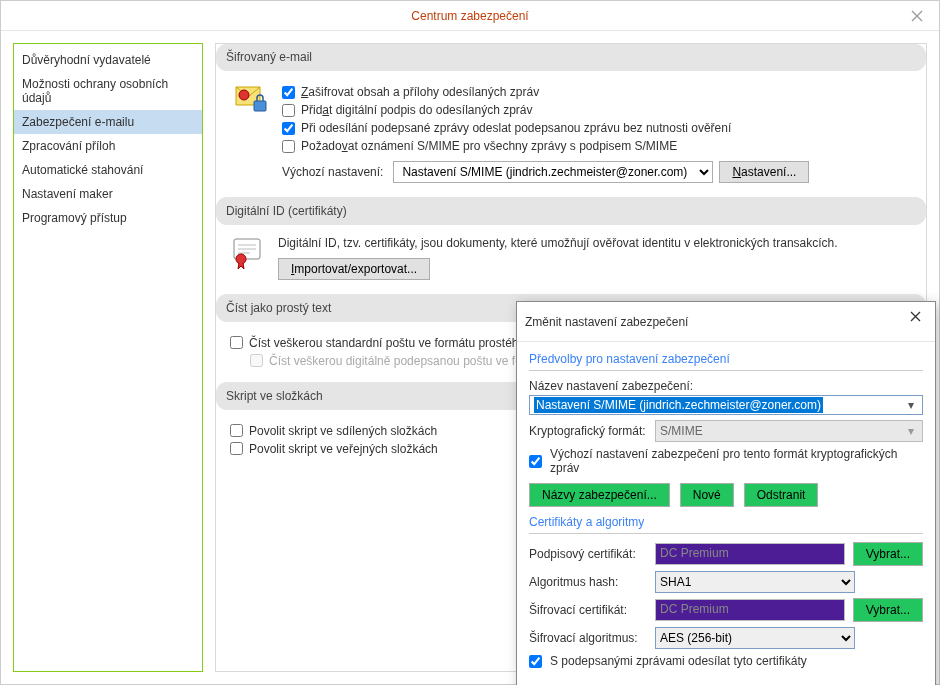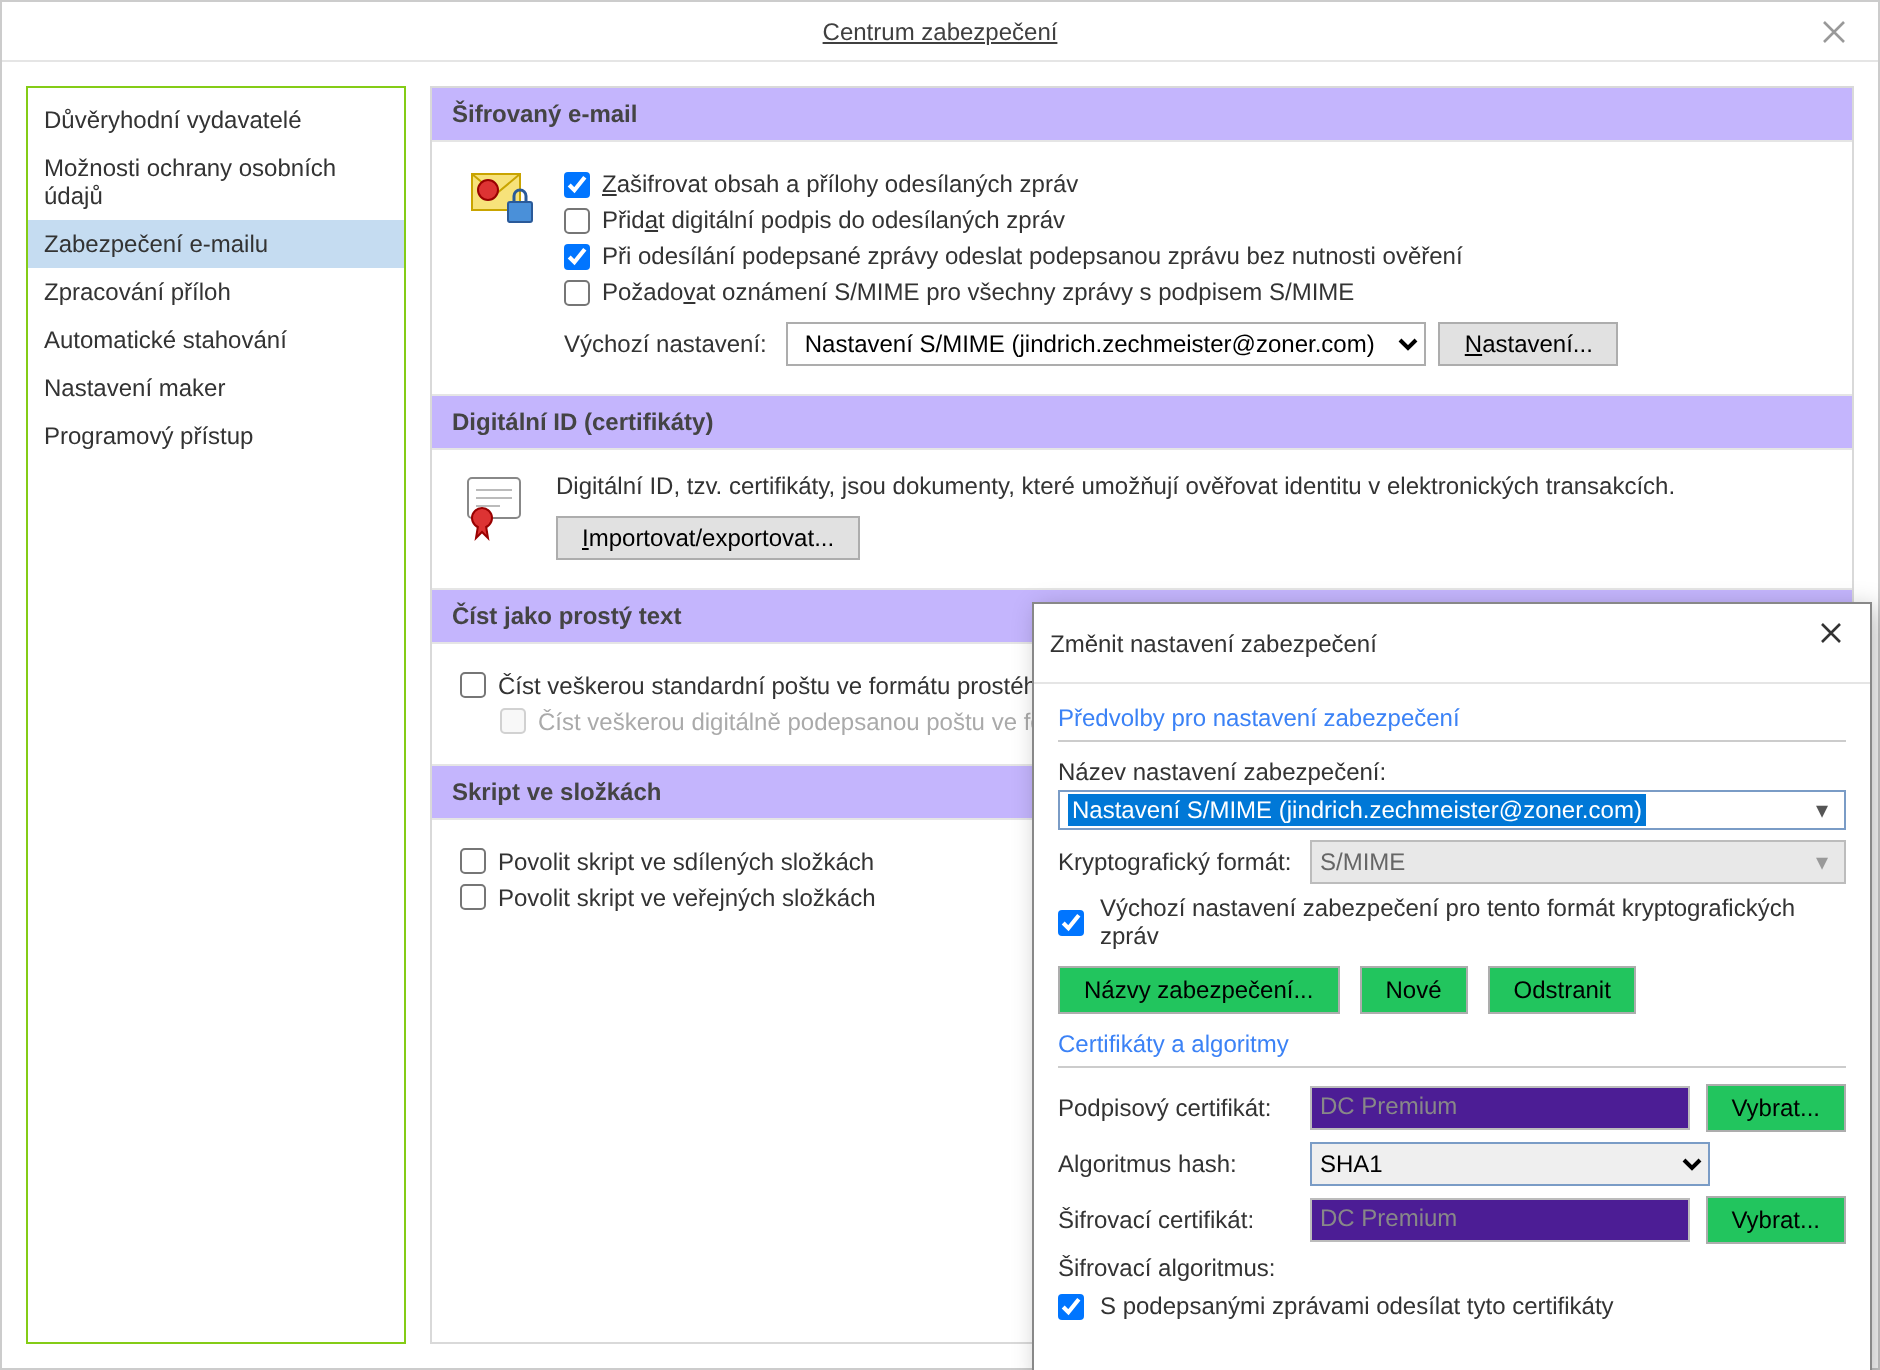--- a/index.html
+++ b/index.html
@@ -1,25 +1,25 @@
 <!DOCTYPE html>
 <html><head>
 <meta charset="utf-8">
 <style>
   * { box-sizing: border-box; font-family: "Segoe UI", Tahoma, sans-serif; }
   body { margin: 0; background: #fff; font-size: 12px; color: #333; }
   .window { width: 940px; height: 685px; border: 1px solid #ccc; display: flex; flex-direction: column; position: relative; background:#fff;}
-  .titlebar { height: 30px; background: #fff; display: flex; align-items: center; justify-content: center; position: relative; border-bottom: 1px solid #e5e5e5; color:#404040;text-decoration:underline;}
+  .titlebar { height: 30px; background: #fff; display: flex; align-items: center; justify-content: center; position: relative; border-bottom: 1px solid #e5e5e5; color:#c2410c;}
   .titlebar .close { position: absolute; right: 0; top: 0; width: 45px; height: 30px; display:flex; align-items:center; justify-content:center; color:#888;}
   .body { flex: 1; display: flex; padding: 12px; gap: 12px; }
   .sidebar { width: 190px; border: 1px solid #84cc16; background:#fff; padding-top:4px;}
   .sidebar-item { padding: 5px 8px; cursor: pointer; color:#333;}
   .sidebar-item.selected { background: #c5dcf1; }
   .main { flex: 1; border: 1px solid #d9d9d9; background:#fff; overflow:hidden; }
-  .group-hdr { background: #c4b5fd; padding: 6px 10px; font-weight: bold; color:#444; border-top:1px solid #e5e5e5; border-bottom:1px solid #e5e5e5;}
+  .group-hdr { background: #e5e5e5; padding: 6px 10px; font-weight: normal; color:#444; border-top:1px solid #e5e5e5; border-bottom:1px solid #e5e5e5;border-radius:11px;}
   .group-hdr:first-child { border-top:none;}
   .group-body { padding: 10px 14px; }
   .row { display: flex; align-items: center; gap: 6px; margin: 4px 0; }
   input[type=checkbox]{ width:13px; height:13px; margin:0;}
   .chk-label { color:#333; }
   .chk-label.disabled { color:#aaa;}
   .chk-label .u { text-decoration: underline; }
   select.combo { font-size:12px; padding:2px 4px; border:1px solid #adadad; background:#fff; height:22px;}
   select.combo.long { width: 320px; }
   .btn { border:1px solid #adadad; background:#e1e1e1; padding:2px 12px; height:22px; font-size:12px; cursor:pointer;}
@@ -214,20 +214,21 @@
         <span class="mlabel">Algoritmus hash:</span>
         <select class="hash-select"><option>SHA1</option></select>
       </div>
       <div class="mrow">
         <span class="mlabel">Šifrovací certifikát:</span>
         <div class="txtdisabled">DC Premium</div>
         <button class="mbtn">Vybrat...</button>
       </div>
       <div class="mrow">
         <span class="mlabel">Šifrovací algoritmus:</span>
+        <select class="hash-select"><option>AES (256-bit)</option></select>
       </div>
       <div class="mrow">
           <input type="checkbox" checked="" style="">
           <span>S podepsanými zprávami odesílat tyto certifikáty</span>
         </div>
     </div>
     <div class="footer">
       
       
     </div>

